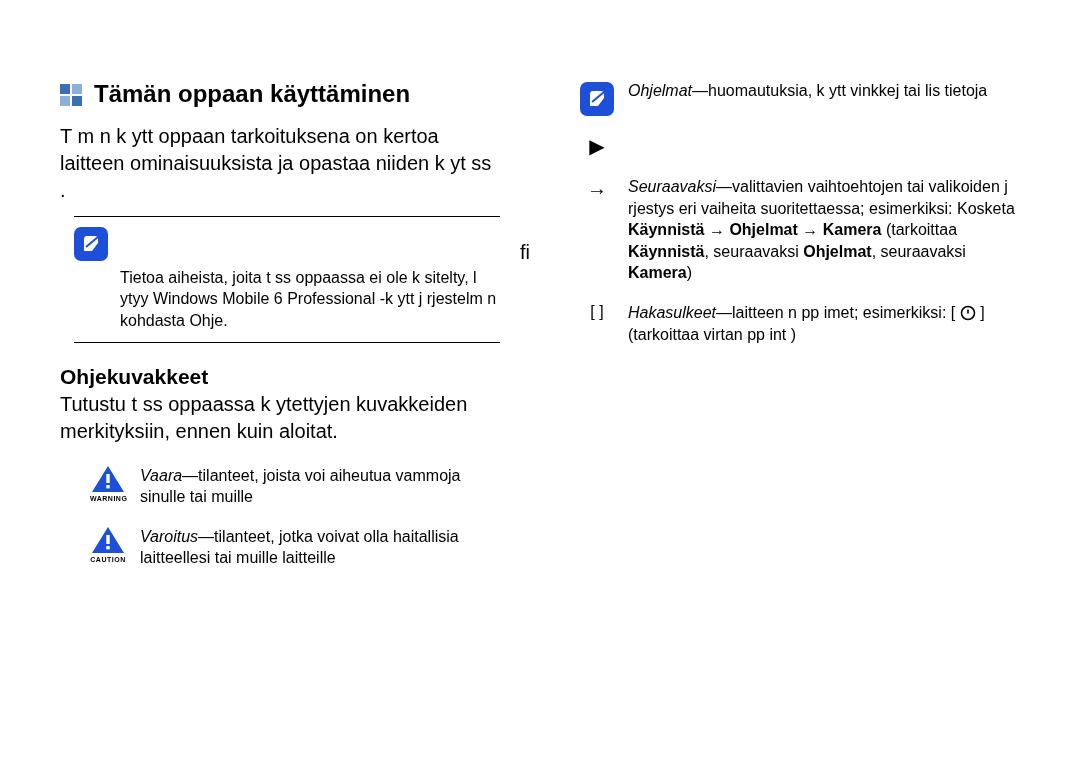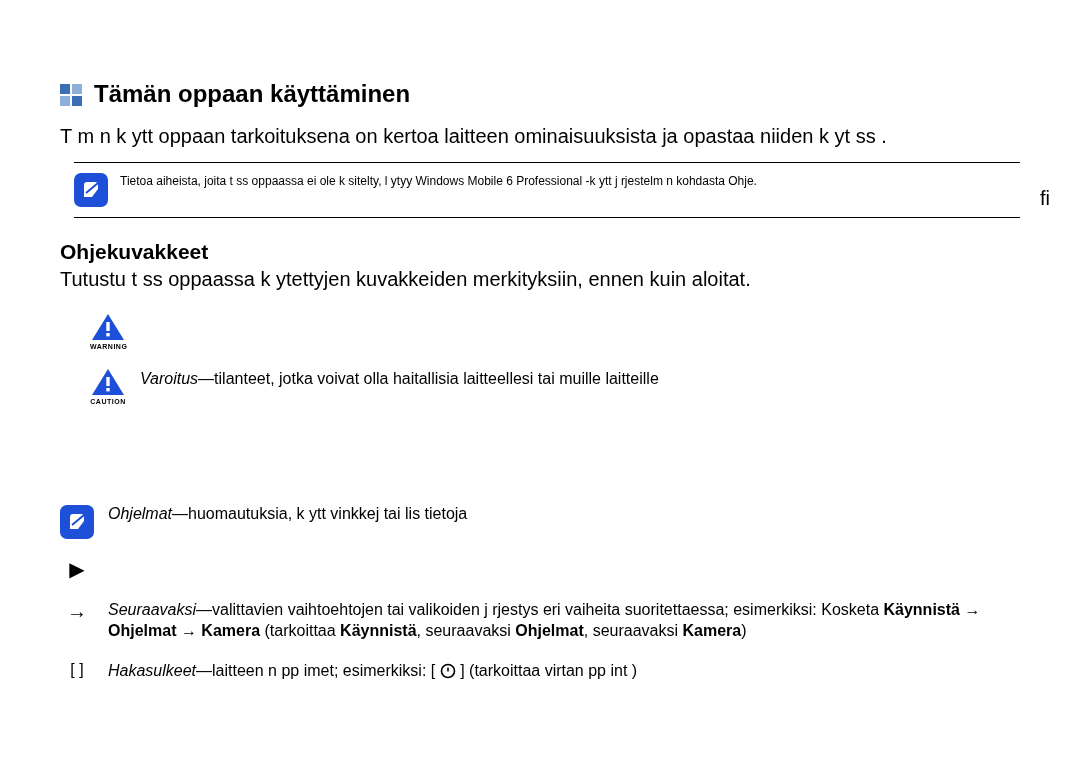--- a/index.html
+++ b/index.html
@@ -9,21 +9,20 @@
     font-family: Verdana, Arial, sans-serif;
     color: #000;
     width: 1080px;
     height: 765px;
     overflow: hidden;
   }
   .page {
     display: flex;
     padding: 80px 60px 40px 60px;
     gap: 80px;
-    flex-direction: column;
   }
   .col {
     flex: 1;
     min-width: 0;
   }
   .section-head {
     display: flex;
     align-items: flex-start;
     gap: 10px;
     margin-bottom: 14px;
@@ -140,37 +139,40 @@
 
     <p>T m n k ytt oppaan tarkoituksena on kertoa laitteen ominaisuuksista ja opastaa niiden k yt ss .</p>
 
     <div class="note-block">
       <span class="icon-box blue">
         <svg width="22" height="22" viewBox="0 0 22 22">
           <path d="M4 18 L4 6 Q4 3 7 3 L15 3 Q18 3 18 6 L18 10 L12 18 Z" fill="#fff"></path>
           <path d="M6 14 L18 4" stroke="#1d4fd8" stroke-width="2" fill="none"></path>
         </svg>
       </span>
-      <div style="flex:1; font-size:12px; line-height:1.35;">Tietoa aiheista, joita t ss  oppaassa ei ole k sitelty, l ytyy Windows Mobile 6 Professional -k ytt j rjestelm n kohdasta Ohje.</div>
+      <div style="flex:1; font-size:16px; line-height:1.35;margin-top:40px;">Tietoa aiheista, joita t ss  oppaassa ei ole k sitelty, l ytyy Windows Mobile 6 Professional -k ytt j rjestelm n kohdasta Ohje.</div>
       <span class="fi" style="position:absolute; right:-30px; top:24px;">fi</span>
     </div>
 
     <h2>Ohjekuvakkeet</h2>
     <p>Tutustu t ss  oppaassa k ytettyjen kuvakkeiden merkityksiin, ennen kuin aloitat.</p>
 
     <div class="icons-left">
 
       <div class="icon-item">
         <div class="warn-tri">
           <svg width="34" height="28" viewBox="0 0 34 28">
             <path d="M17 1 L33 27 L1 27 Z" fill="#1d4fd8"></path>
             <rect x="15.3" y="9" width="3.4" height="9" fill="#fff"></rect>
             <rect x="15.3" y="20" width="3.4" height="3.4" fill="#fff"></rect>
           </svg>
           <span class="warn-txt">WARNING</span>
+        </div>
+        <div class="label-col">
+          <span class="term">Vaara</span><span>—</span><span>tilanteet, joista voi aiheutua vammoja sinulle tai muille</span>
         </div>
       </div>
 
       <div class="icon-item">
         <div class="warn-tri">
           <svg width="34" height="28" viewBox="0 0 34 28">
             <path d="M17 1 L33 27 L1 27 Z" fill="#1d4fd8"></path>
             <rect x="15.3" y="9" width="3.4" height="9" fill="#fff"></rect>
             <rect x="15.3" y="20" width="3.4" height="3.4" fill="#fff"></rect>
           </svg>

